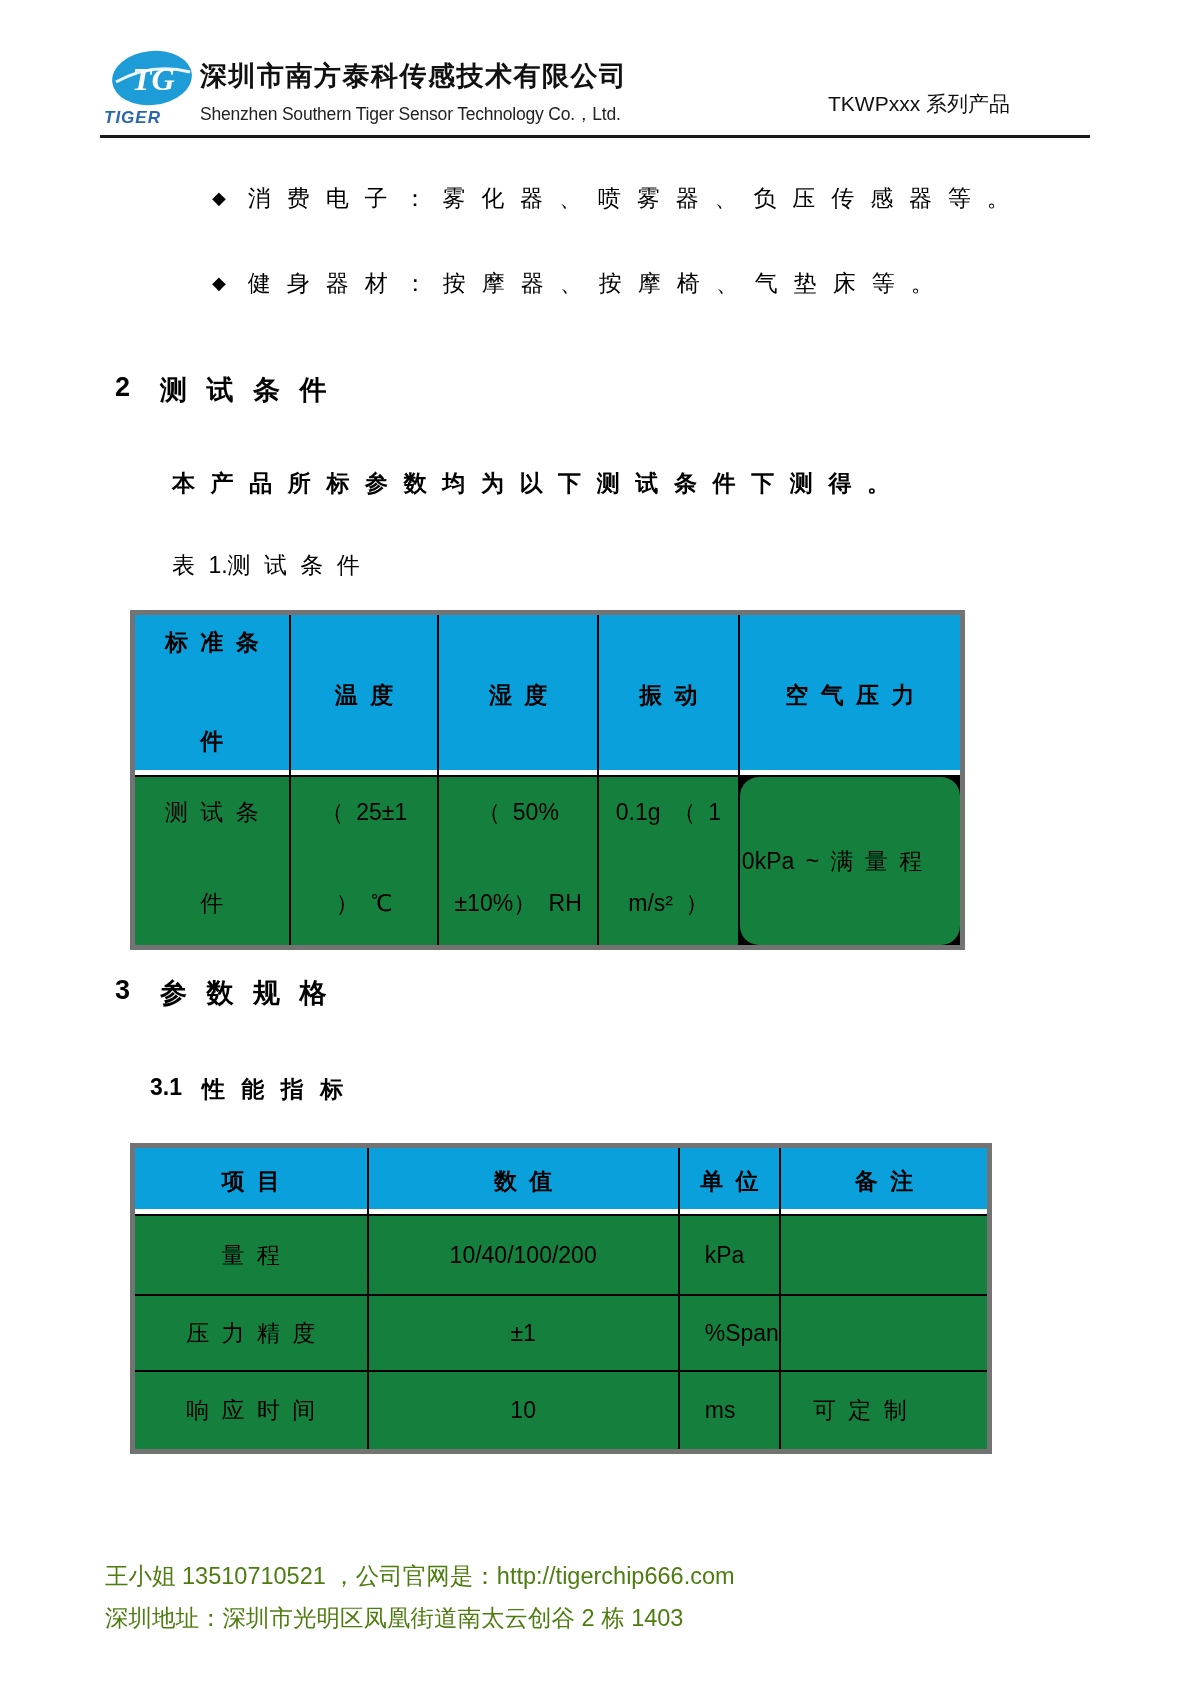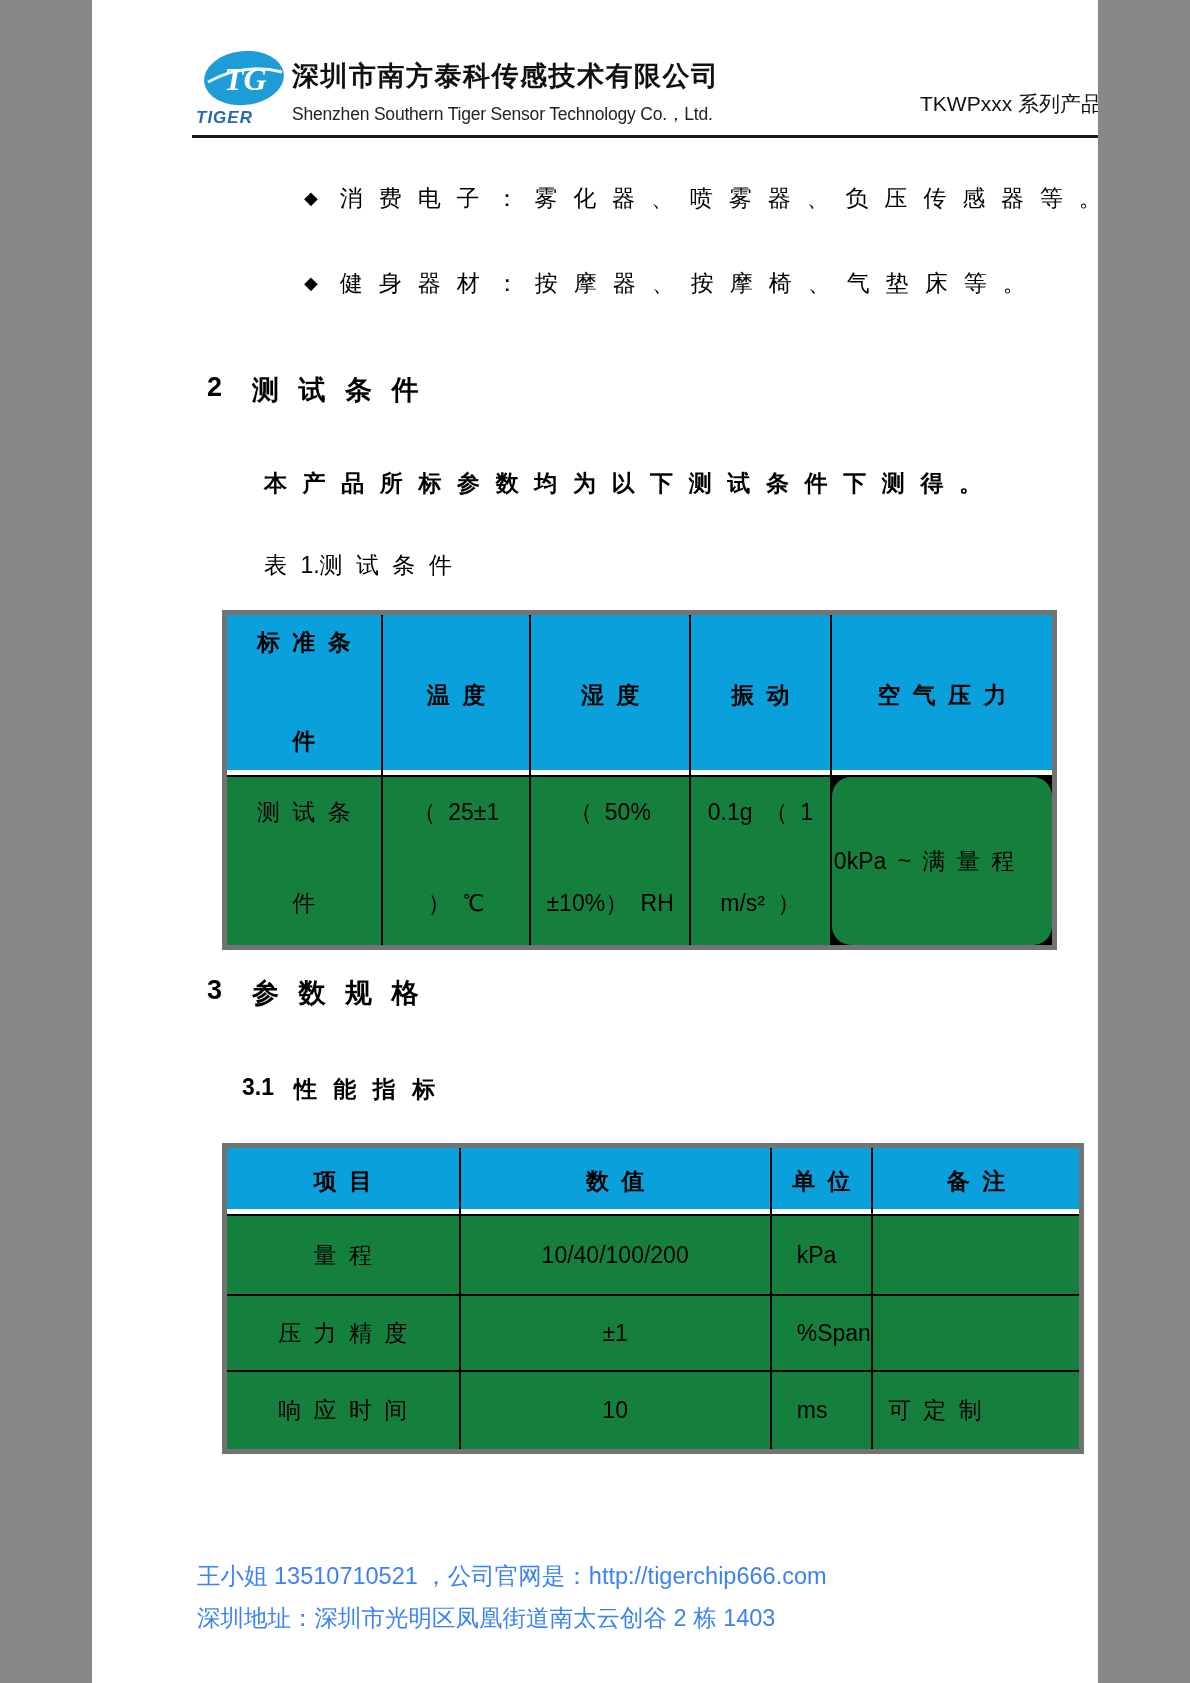--- a/index.html
+++ b/index.html
@@ -1,17 +1,17 @@
 <!DOCTYPE html>
 <html><head>
 <meta charset="utf-8">
 <style>
   html,body { margin:0; padding:0; background:#888; }
   .page {
-    position:relative; width:1006px; height:1683px; background:#ffffff;
+    position:relative; width:1190px; height:1683px; background:#ffffff;
     font-family:"Liberation Sans", sans-serif; color:#000; overflow:hidden;
     margin:0 auto;
   }
   .abs { position:absolute; }
 
   
   .logo-word { font-style:italic; font-weight:900; font-size:17px; color:#2A66AE; letter-spacing:1px;text-align:center; }
   .company-cn { font-weight:700; font-size:27px; letter-spacing:1.5px; color:#111; }
   .company-en { font-size:17.5px; color:#222; letter-spacing:-0.2px; }
   .series { font-size:21px; color:#111; }
@@ -36,24 +36,24 @@
   .two-top { justify-content:space-between; }
   .left { align-items:flex-start; }
 
   #t1 { grid-template-columns:157fr 150fr 161fr 142fr 225fr; grid-template-rows:160px 168px; }
   #t1 .hc1 { padding:12px 0 18px 0; }
   #t1 .bc  { padding:20px 0 26px 0; }
   #t1 .c5b { padding-left:2px; padding-right:4px; word-spacing:5px;border-radius:19px; }
 
   #t2 { grid-template-columns:236fr 315fr 99fr 210fr; grid-template-rows:66px 78px 74px 77px; }
   #t2 .unit { padding-left:25px; }
-  #t2 .note { padding-left:15px; }
+  #t2 .note { padding-left:32px; }
 
   
-  .footer-line { font-size:23.5px; color:#3b82f6; }
+  .footer-line { font-size:23.5px; color:#4d7c0f; }
 </style>
 </head>
 <body>
 
 <div class="page" style="--blue:#09A0DB;">
 
   <div class="abs" style="left:108px; top:48px; width:86px; height:62px;">
     <svg width="86" height="62" viewBox="0 0 86 62" aria-hidden="true">
       <ellipse cx="44" cy="30" rx="40" ry="27" fill="#1E9CD7" transform="rotate(-6 44 30)"></ellipse>
       <path d="M8 34 Q 44 14 82 24" stroke="#ffffff" stroke-width="3" fill="none" opacity="0.9"></path>

